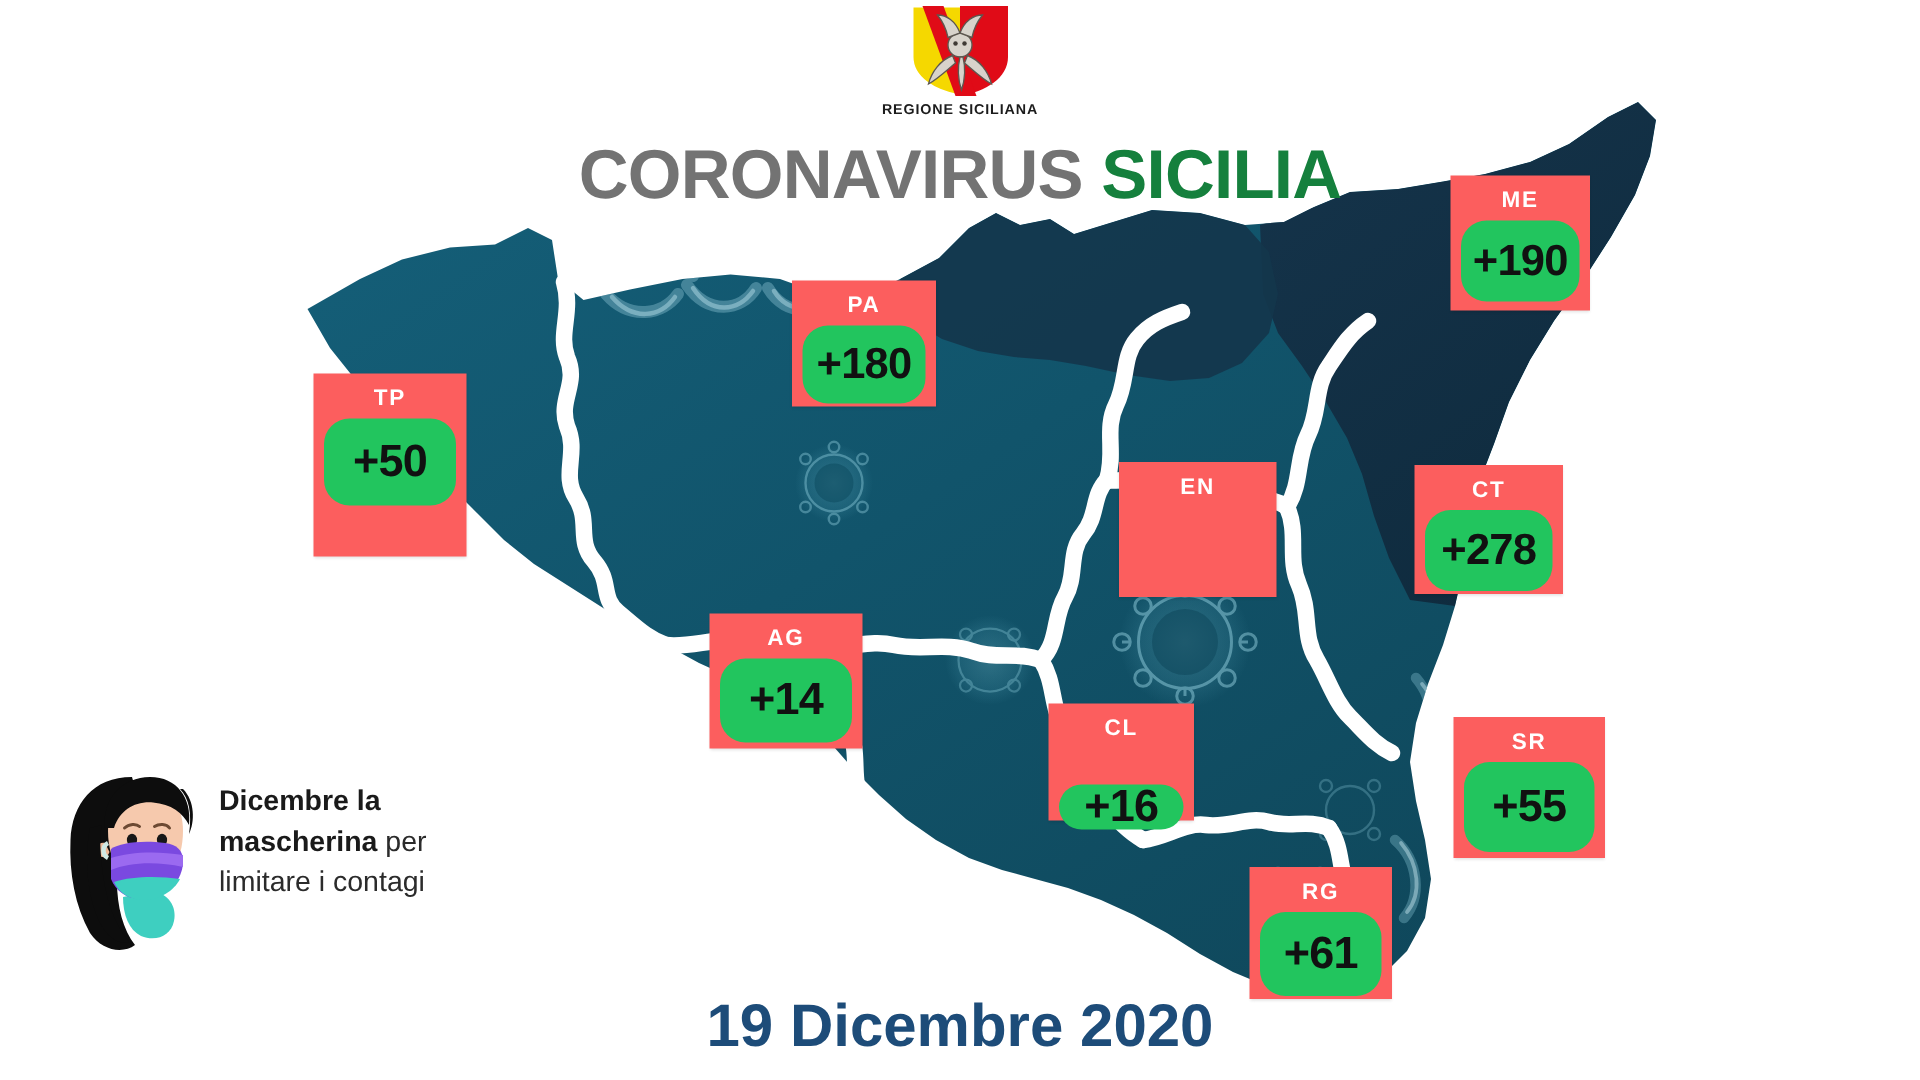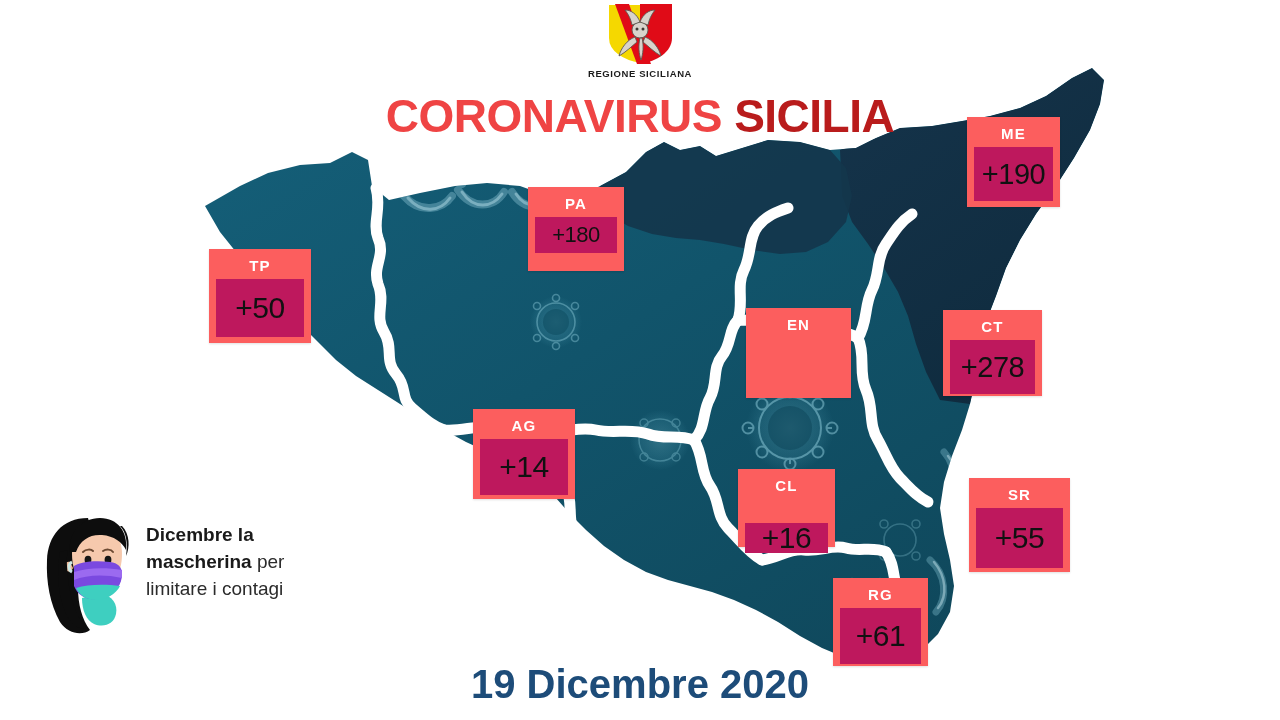--- a/index.html
+++ b/index.html
@@ -11,37 +11,37 @@
   
   .logo-wrap { position:absolute; left:565px; top:2px; width:150px; height:86px;
                display:flex; flex-direction:column; align-items:center; }
   .logo-shield { width:70px; height:63px; }
   .logo-caption { font-size:9.5px; font-weight:bold; letter-spacing:.6px;
                   color:#1c1c1c; margin-top:3px; }
 
   
   .title { position:absolute; left:0; top:93px; width:1280px; text-align:center;
            font-size:46px; font-weight:bold; letter-spacing:-0.5px; line-height:1; }
-  .title .t-blue { color:#ef4444; }
-  .title .t-red  { color:#b91c1c; }
+  .title .t-blue { color:#737373; }
+  .title .t-red  { color:#15803d; }
 
   .date { position:absolute; left:0; top:662px; width:1280px; text-align:center;
           font-size:40px; font-weight:bold; color:#1d4c79; letter-spacing:0px; }
 
   
   .map-layer { position:absolute; left:0; top:0; width:1280px; height:720px; }
 
   
   .pbox { position:absolute; background:#fc5e5e; display:flex; flex-direction:column;
           align-items:center; box-shadow:0 1px 2px rgba(0,0,0,.12); }
   .pbox .code { color:#ffffff; font-weight:bold; font-size:15px; letter-spacing:1.2px;
                 line-height:1; padding:9px 0 6px 0; }
-  .pbox .val  { background:#be185d; color:#111111; font-weight:normal;
+  .pbox .val  { background:#22c55e; color:#111111; font-weight:bold;
                 display:flex; align-items:center; justify-content:center;
-                line-height:1; font-size:30px; letter-spacing:-0.5px; }
+                line-height:1; font-size:30px; letter-spacing:-0.5px;border-radius:17px; }
 
   
   .mask-block { position:absolute; left:38px; top:512px; width:300px; height:130px; }
   .mask-svg { position:absolute; left:0; top:0; }
   .mask-text { position:absolute; left:108px; top:10px; width:195px;
                font-size:19px; line-height:1.42; color:#1a1a1a; }
   .mask-text b { font-weight:bold; }
   .mask-text .light { font-weight:normal; color:#2b2b2b; }
 </style>
 </head>
@@ -245,44 +245,44 @@
       </g>
     </svg>
     <div class="logo-caption">REGIONE SICILIANA</div>
   </div>
 
   <div class="title">
     <span class="t-blue">CORONAVIRUS</span><span>&nbsp;</span><span class="t-red">SICILIA</span>
   </div>
 
   <div id="boxes">
-      <div class="pbox" style="left: 209px; top: 249px; width: 102px; height: 94px;">
+      <div class="pbox" style="left: 209px; top: 249px; width: 102px; height: 122px;">
         <div class="code">TP</div>
         <div class="val" style="height: 58px; font-size: 30px; width: calc(100% - 14px);">+50</div>
       </div>
       <div class="pbox" style="left: 528px; top: 187px; width: 96px; height: 84px;">
         <div class="code">PA</div>
-        <div class="val" style="height: 36px; font-size: 22px; width: calc(100% - 14px);">+180</div>
+        <div class="val" style="height: 52px; font-size: 29px; width: calc(100% - 14px);">+180</div>
       </div>
       <div class="pbox" style="left: 967px; top: 117px; width: 93px; height: 90px;">
         <div class="code">ME</div>
         <div class="val" style="height: 54px; font-size: 29px; width: calc(100% - 14px);">+190</div>
       </div>
       <div class="pbox" style="left: 746px; top: 308px; width: 105px; height: 90px; align-items: center;">
         <div class="code">EN</div>
       </div>
       <div class="pbox" style="left: 943px; top: 310px; width: 99px; height: 86px;">
         <div class="code">CT</div>
         <div class="val" style="height: 54px; font-size: 29px; width: calc(100% - 14px);">+278</div>
       </div>
       <div class="pbox" style="left: 473px; top: 409px; width: 102px; height: 90px;">
         <div class="code">AG</div>
         <div class="val" style="height: 56px; font-size: 30px; width: calc(100% - 14px);">+14</div>
       </div>
-      <div class="pbox" style="left: 738px; top: 469px; width: 97px; height: 78px; gap: 24px;">
+      <div class="pbox" style="left: 699px; top: 469px; width: 97px; height: 78px; gap: 24px;">
         <div class="code">CL</div>
         <div class="val" style="height: 60px; font-size: 30px; width: calc(100% - 14px);">+16</div>
       </div>
       <div class="pbox" style="left: 969px; top: 478px; width: 101px; height: 94px;">
         <div class="code">SR</div>
         <div class="val" style="height: 60px; font-size: 30px; width: calc(100% - 14px);">+55</div>
       </div>
       <div class="pbox" style="left: 833px; top: 578px; width: 95px; height: 88px;">
         <div class="code">RG</div>
         <div class="val" style="height: 56px; font-size: 30px; width: calc(100% - 14px);">+61</div>

